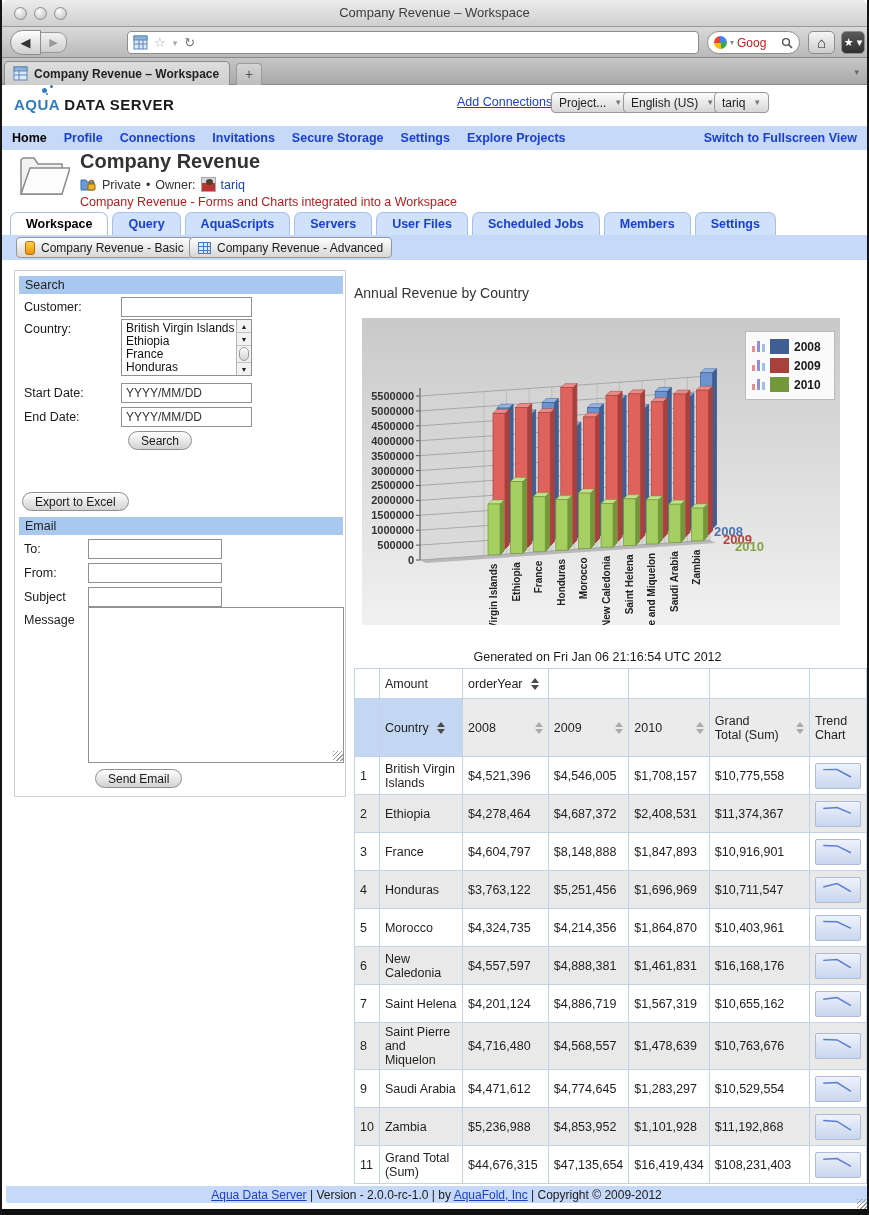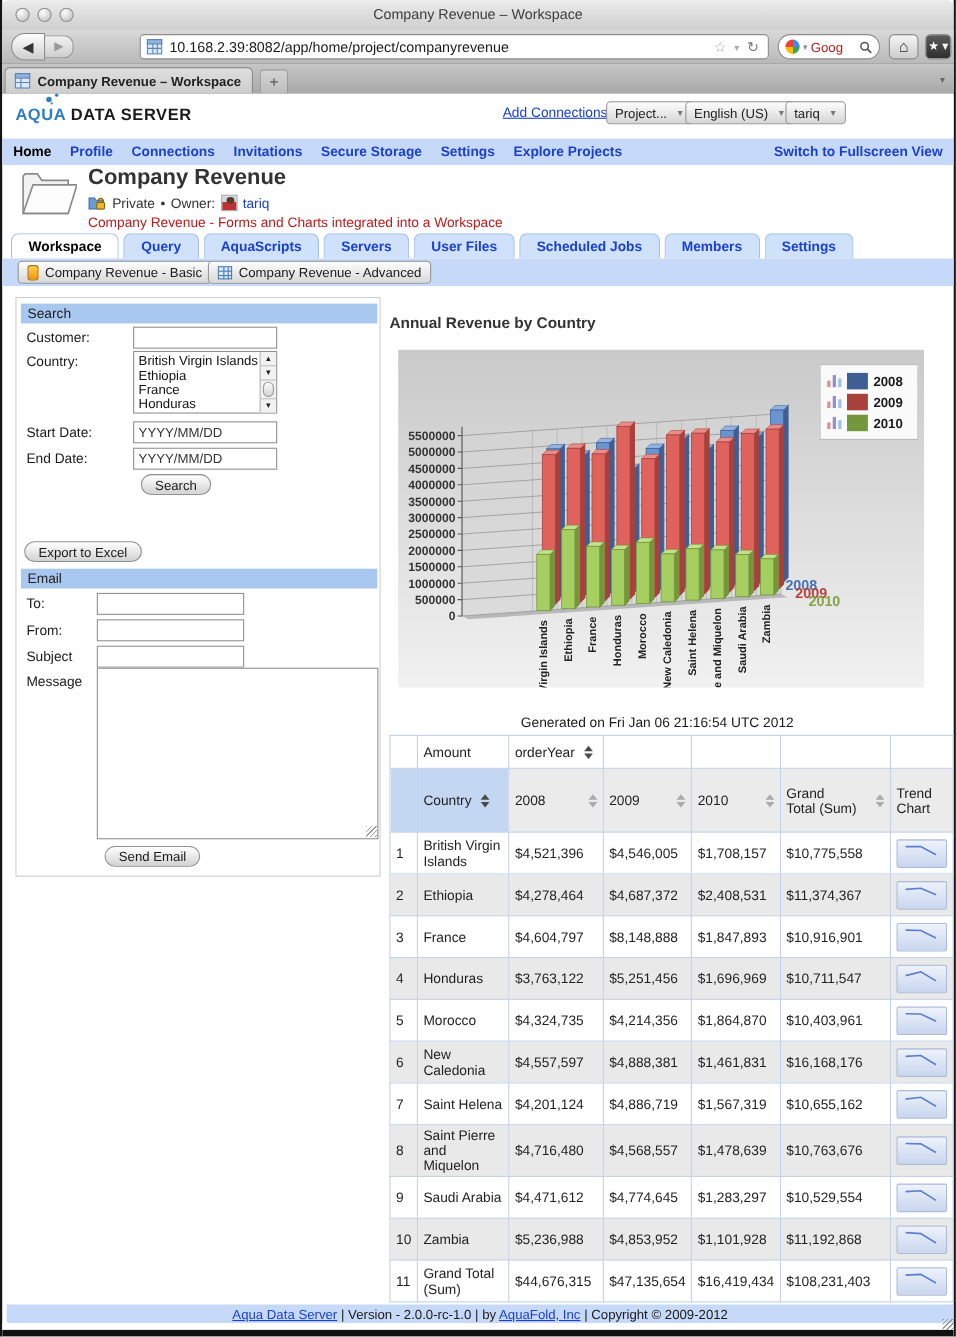--- a/index.html
+++ b/index.html
@@ -111,21 +111,21 @@
     background:linear-gradient(#fdfdfd,#d4d4d4); }
   .lsend { margin-top:auto; border-top:1px solid #c0c0c0; border-bottom:none; }
   .macbtn { position:absolute; height:19px; border:1px solid #8f8f8f; border-radius:10px;
     background:linear-gradient(#ffffff,#d2d2d2); font-size:12px; color:#1a1a1a; text-align:center; padding:2px 12px 0; }
   .msgarea { position:absolute; left:73px; top:336px; width:256px; height:156px; border:1px solid #919191;
     resize:none; outline:none; font-family:"Liberation Sans",sans-serif; }
   .grip { position:absolute; width:10px; height:10px;
     background:repeating-linear-gradient(135deg,#9a9a9a 0 1px,transparent 1px 3px); }
 
   
-  .charttitle { position:absolute; left:352px; top:285px; font-size:14px; font-weight:bold; color:#333; }
+  .charttitle { position:absolute; left:352px; top:285px; font-size:14px; font-weight:normal; color:#333; }
   .chartpanel { position:absolute; left:360px; top:318px; width:478px; height:307px;
     background:linear-gradient(#c9c9c9,#f1f1f1); }
   .legend { position:absolute; right:5px; top:13px; width:90px; background:#fafafa; border:1px solid #bbb; padding:5px 6px; }
   .legrow { display:flex; align-items:center; gap:5px; height:19px; }
   .legbars { width:13px; height:13px; position:relative; }
   .legbars i { position:absolute; bottom:1px; width:3px; display:block; }
   .legsq { width:19px; height:15px; }
   .leglbl { font-weight:bold; font-size:12px; color:#1a1a1a; }
   .gencap { position:absolute; left:352px; top:650px; width:487px; text-align:center; font-size:12.5px; color:#1a1a1a; }
 
@@ -172,21 +172,20 @@
       <div class="btn-fwd">▶</div>
     </div>
     <div class="urlfield">
       <svg class="siteicon" viewBox="0 0 15 15">
         <rect x="1" y="1" width="13" height="13" fill="#dce9f8" stroke="#5b87b8"></rect>
         <rect x="1" y="1" width="13" height="4" fill="#8fb3d9" stroke="#5b87b8"></rect>
         <line x1="1" y1="9" x2="14" y2="9" stroke="#5b87b8"></line>
           <line x1="6" y1="5" x2="6" y2="14" stroke="#5b87b8"></line>
           <line x1="10" y1="5" x2="10" y2="14" stroke="#5b87b8"></line>
       </svg>
-      <input class="urltext" value="10.168.2.39:8082/app/home/project/companyrevenue" style="">
       <span class="urlicons">
         <span>☆</span>
         <span style="font-size:9px">▾</span>
         <span style="color:#777">↻</span>
       </span>
     </div>
     <div class="searchpill">
       <span class="gball"></span>
       <span class="gcaret">▾</span>
       <span class="gtext">Goog</span>

